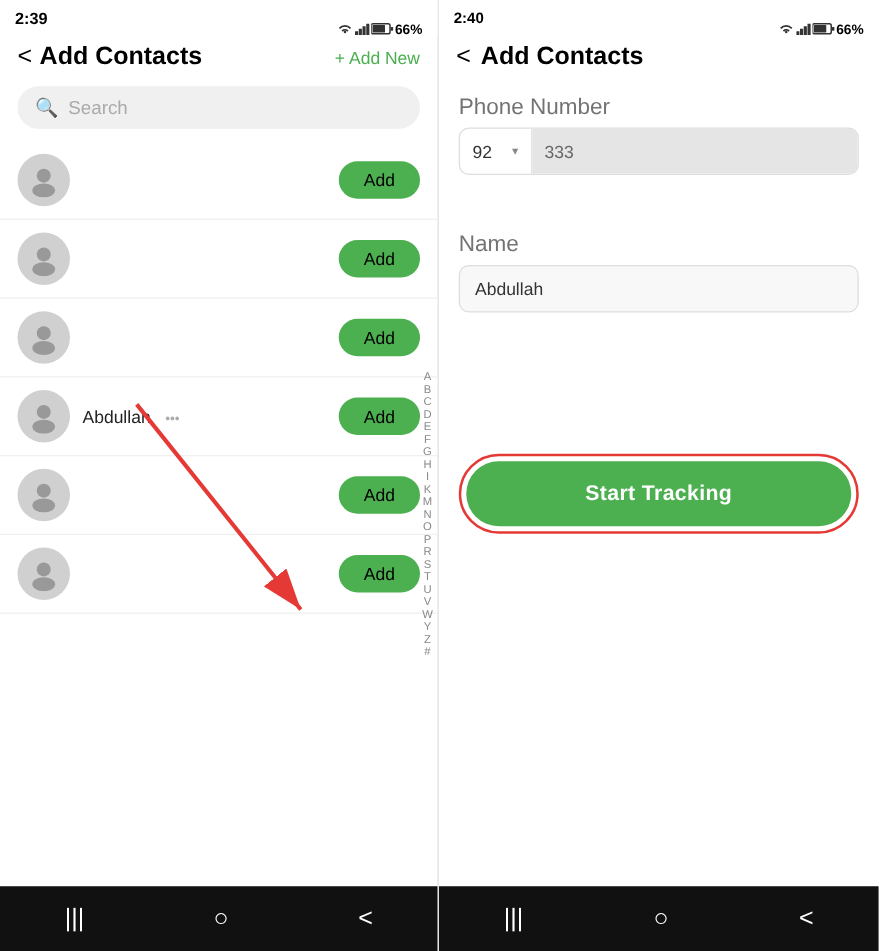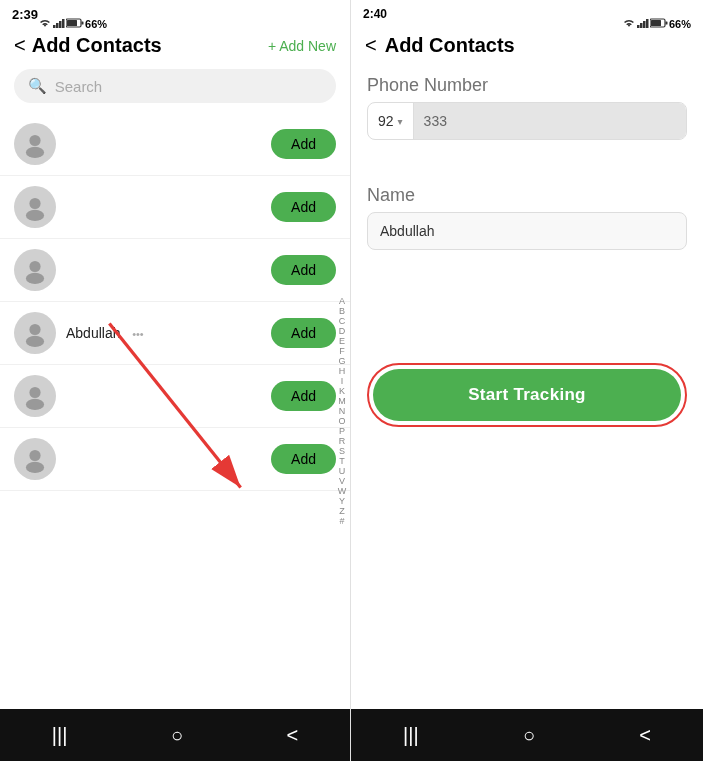--- a/index.html
+++ b/index.html
@@ -22,20 +22,21 @@
       flex-direction: column;
       border-right: 1px solid #e0e0e0;
       position: relative;
     }
 
     .status-bar {
       height: 28px;
       background: #fff;
       display: flex;
       align-items: center;
+      justify-content: space-between;
       padding: 0 12px;
       font-size: 12px;
       font-weight: 600;
     }
 
     .status-bar .time { font-weight: 700; font-size: 13px; }
     .status-icons { display: flex; align-items: center; gap: 1px; font-size: 11px; margin-top: 20px; }
 
     .header {
       display: flex;
@@ -229,21 +230,21 @@
       overflow: hidden;
       margin-bottom: 16px;
       background: #fff;
     }
 
     .country-code {
       display: flex;
       align-items: center;
       padding: 10px 10px;
       border-right: 1px solid #ddd;
-      gap: 4px;
+      gap: 16px;
       font-size: 14px;
       color: #333;
     }
 
     .dropdown-arrow {
       font-size: 10px;
       color: #888;
     }
 
     .phone-number {

